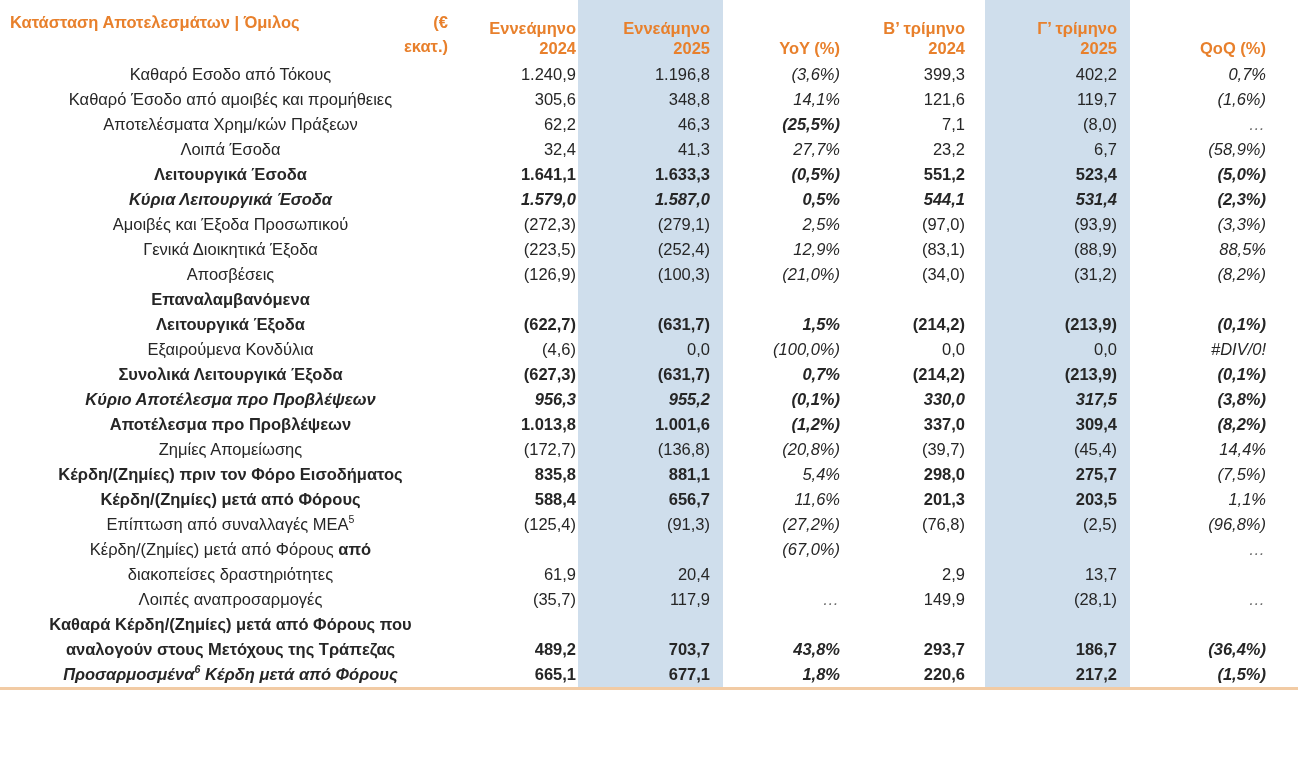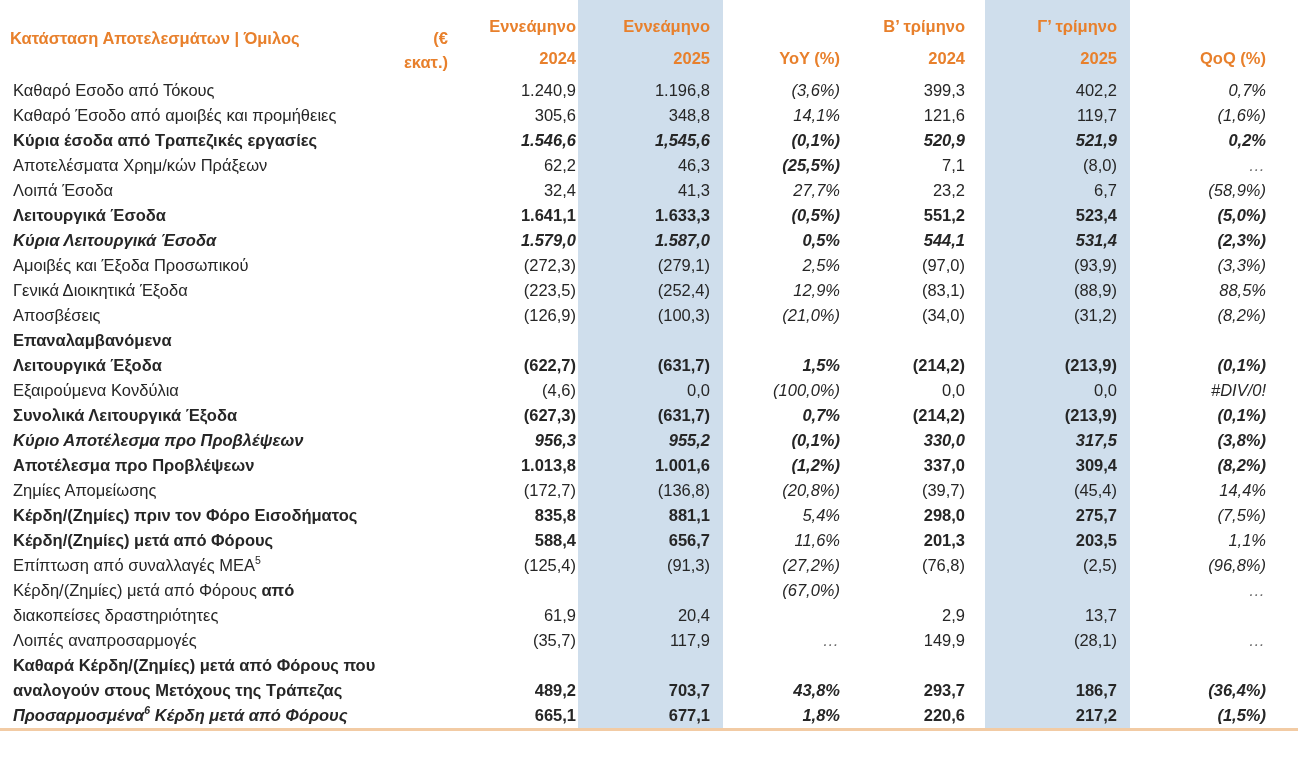--- a/index.html
+++ b/index.html
@@ -16,31 +16,31 @@
   col.c-f{width:168px}
 
   th,td{padding:0;font-size:16.5px;line-height:25px;vertical-align:middle;}
   .blue{background:#cfdeec;}
 
   
   thead th{color:#e8802c;font-weight:700;vertical-align:bottom;padding-top:10px;padding-bottom:4px;}
   th.label-h{text-align:left;padding-left:10px;line-height:24px;}
   th.label-h .t1{display:flex;justify-content:space-between;align-items:flex-end;}
   th.label-h .t2{text-align:right;}
-  th.num-h{text-align:right;white-space:pre-line;line-height:32px;}
+  th.num-h{text-align:right;white-space:pre-line;line-height:20px;}
 
   
   .c0{padding-right:2px;}
   .c1{padding-right:13px;}
   .c2{padding-right:5px;}
   .c3{padding-right:20px;}
   .c4{padding-right:13px;}
   .c5{padding-right:32px;}
 
-  td.label{text-align:left;padding-left:13px;}
+  td.label{text-align:center;padding-left:13px;}
   td.amt,td.pct{text-align:right;white-space:nowrap;}
   td.pct{font-style:italic;}
 
   .s-n{font-weight:400;font-style:normal;}
   .s-b{font-weight:700;font-style:normal;}
   .s-bi{font-weight:700;font-style:italic;}
   .s-pn{font-weight:400;}
   .s-pb{font-weight:700;}
   td.dots{font-weight:400;color:#6e6e6e;letter-spacing:1px;}
 
@@ -103,31 +103,20 @@
             <div>Καθαρό Έσοδο από αμοιβές και προμήθειες</div>
           </td>
           <td class="amt s-n c0">305,6</td>
           <td class="amt s-n c1 blue">348,8</td>
           <td class="pct s-pn c2">14,1%</td>
           <td class="amt s-n c3">121,6</td>
           <td class="amt s-n c4 blue">119,7</td>
           <td class="pct s-pn c5">(1,6%)</td>
         </tr>
         <tr>
-          <td class="label s-b">
-            <div>Κύρια έσοδα από Τραπεζικές εργασίες</div>
-          </td>
-          <td class="amt s-bi c0">1.546,6</td>
-          <td class="amt s-bi c1 blue">1,545,6</td>
-          <td class="pct s-pb c2">(0,1%)</td>
-          <td class="amt s-bi c3">520,9</td>
-          <td class="amt s-bi c4 blue">521,9</td>
-          <td class="pct s-pb c5">0,2%</td>
-        </tr>
-        <tr>
           <td class="label s-n">
             <div>Αποτελέσματα Χρημ/κών Πράξεων</div>
           </td>
           <td class="amt s-n c0">62,2</td>
           <td class="amt s-n c1 blue">46,3</td>
           <td class="pct s-pb c2">(25,5%)</td>
           <td class="amt s-n c3">7,1</td>
           <td class="amt s-n c4 blue">(8,0)</td>
           <td class="pct s-pb c5 dots">…</td>
         </tr>

